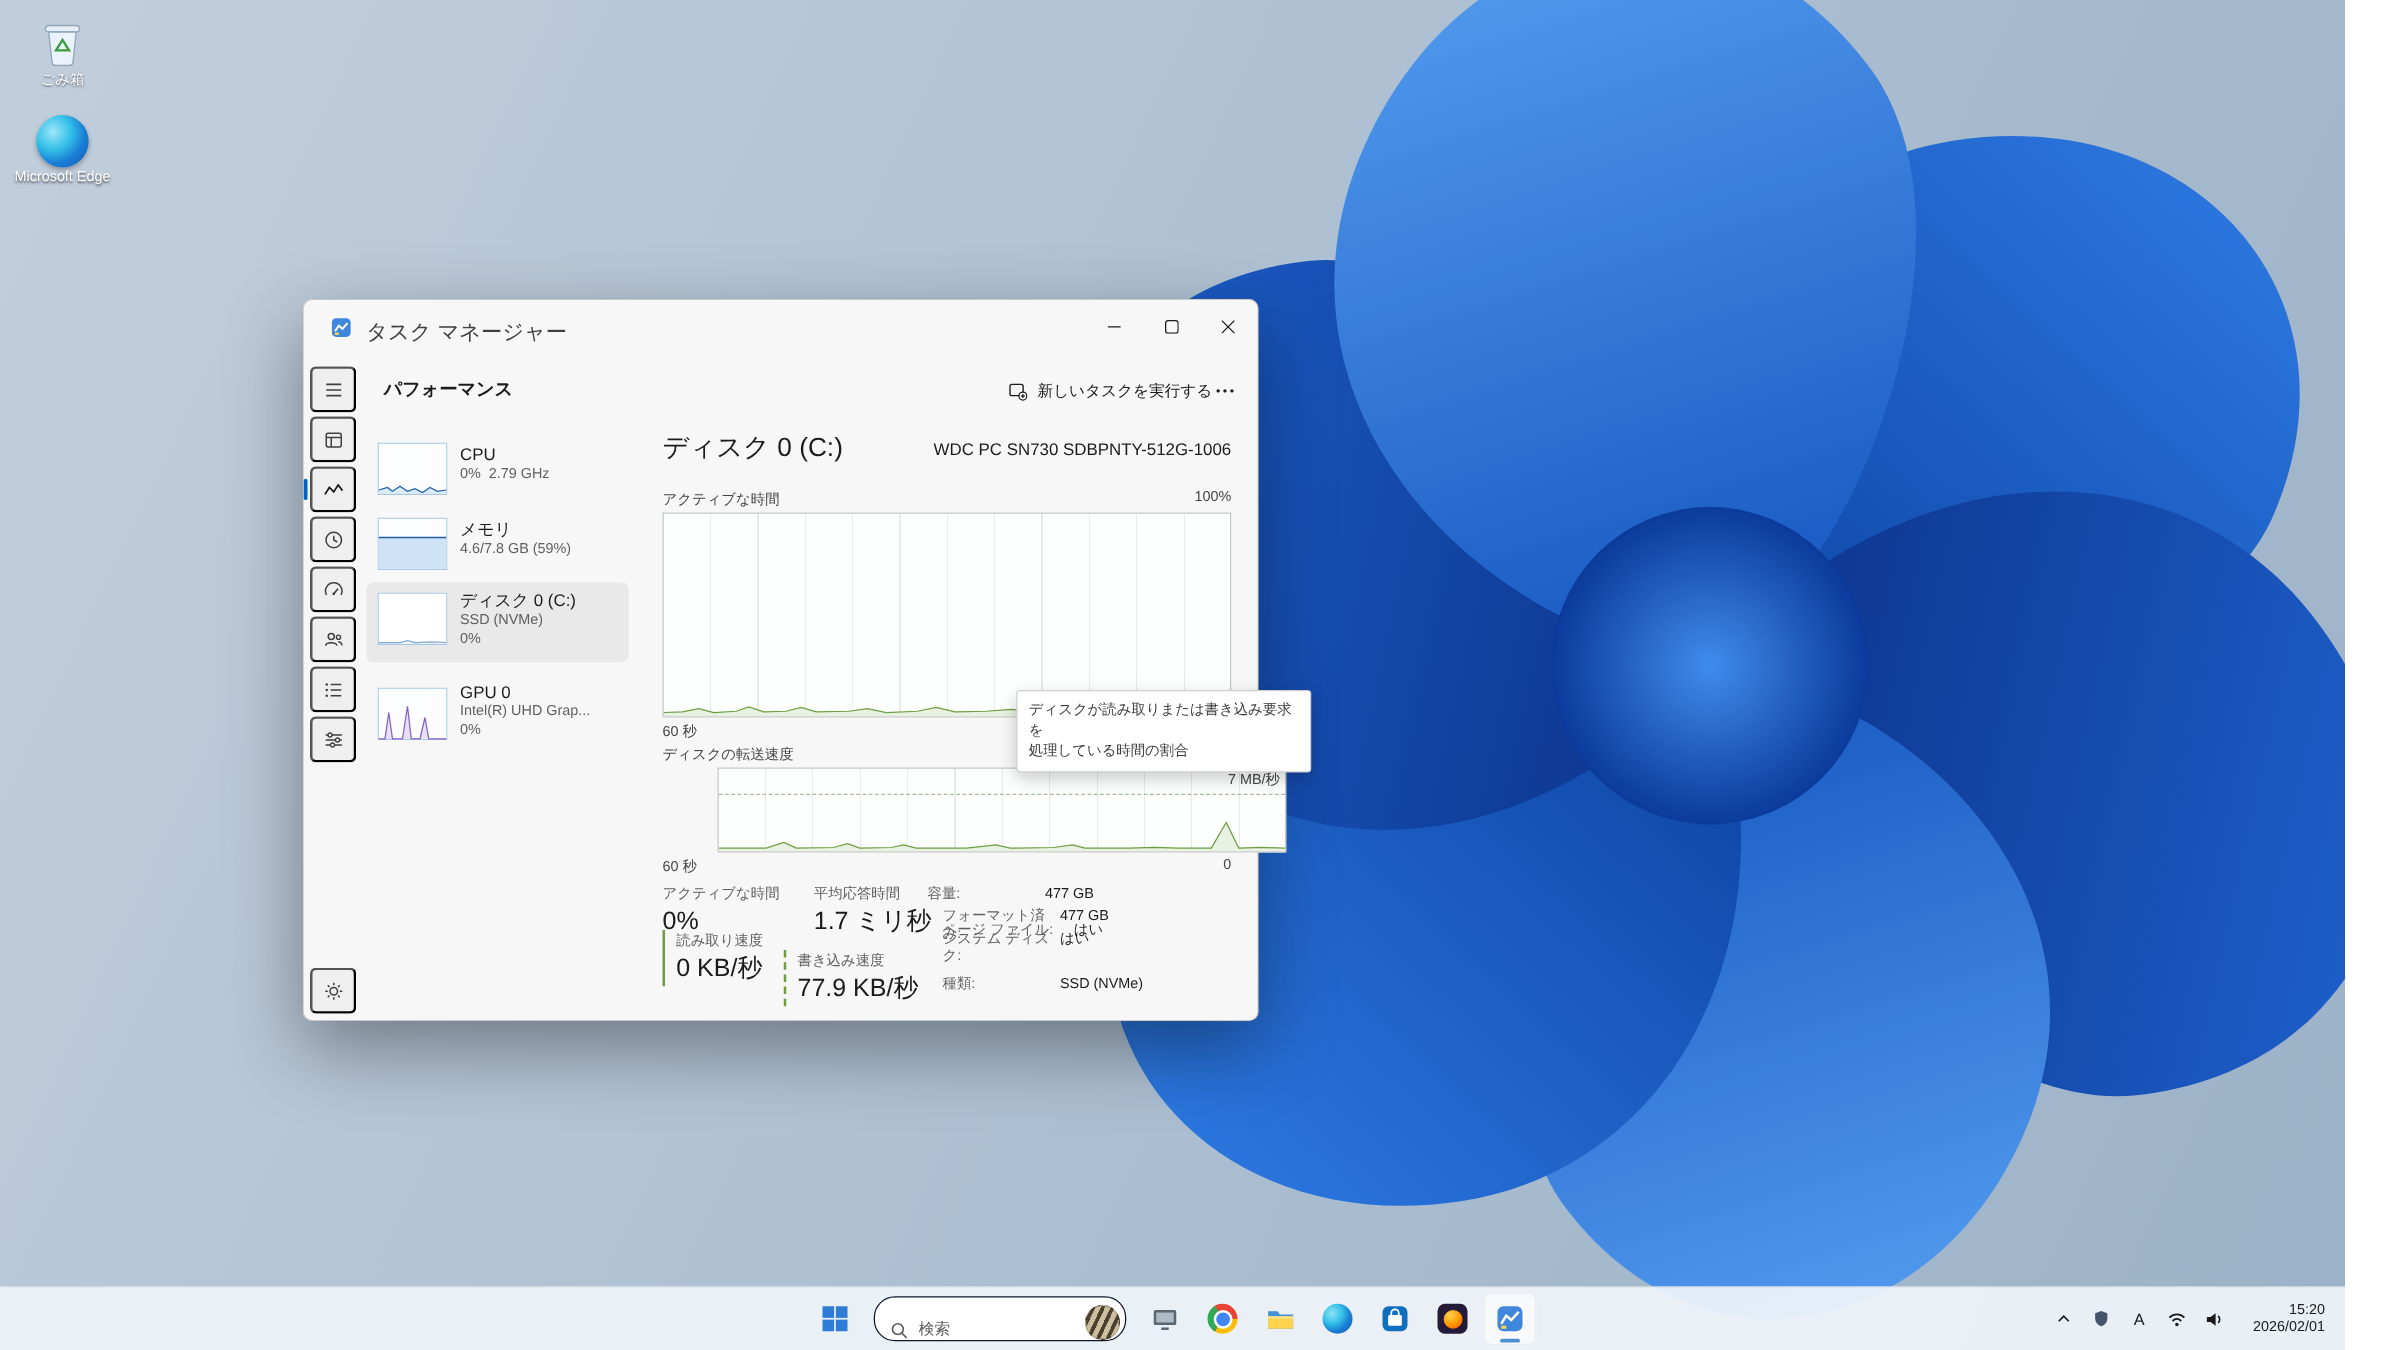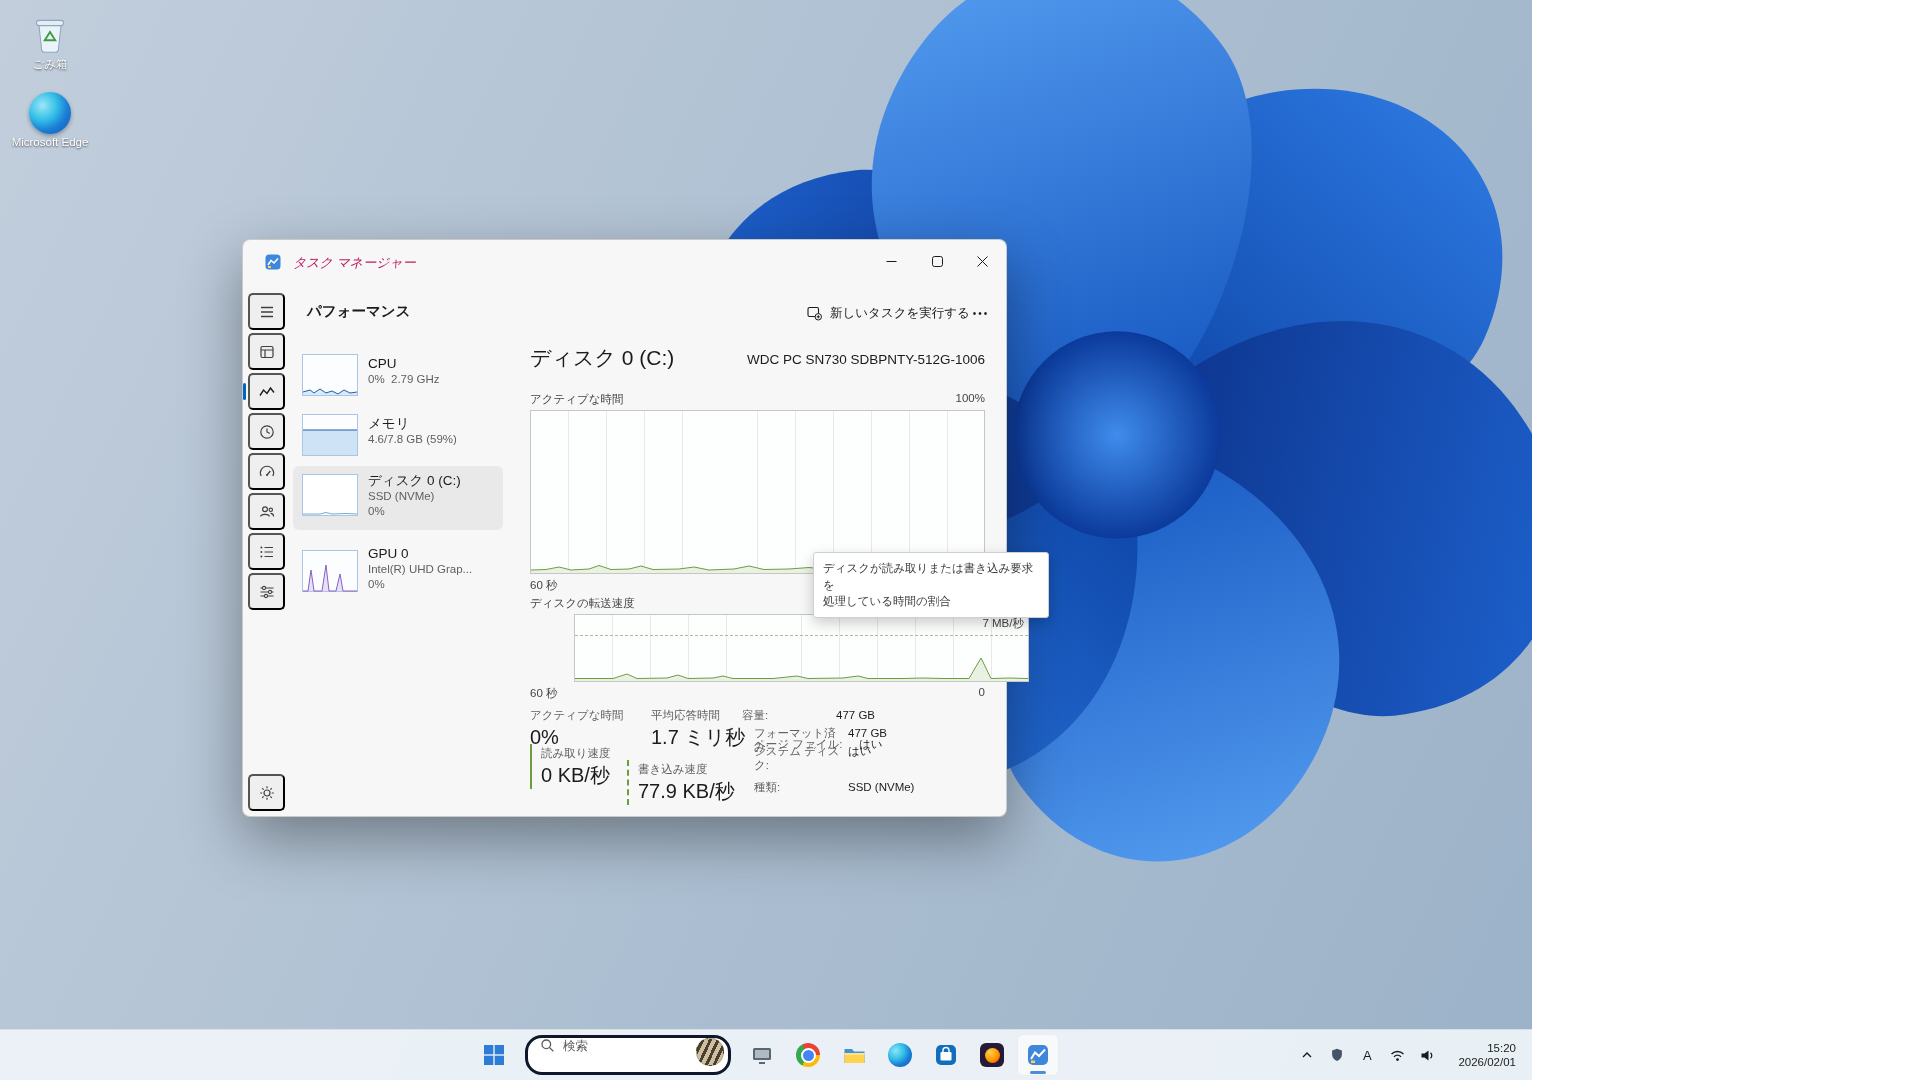--- a/index.html
+++ b/index.html
@@ -1,26 +1,26 @@
 <!DOCTYPE html>
 <html><head>
 <meta charset="utf-8">
 <style>
   html,body{margin:0;padding:0;}
   body{width:1920px;height:1080px;overflow:hidden;font-family:"Liberation Sans","DejaVu Sans",sans-serif;-webkit-font-smoothing:antialiased;}
   .abs{position:absolute;}
   
-  .desktop{position:relative;width:1532px;height:1080px;background:linear-gradient(115deg,#c2cedc 0%,#afc1d3 45%,#9cb2c8 100%);overflow:hidden;}
+  .desktop{position:relative;width:1876px;height:1080px;background:linear-gradient(115deg,#c2cedc 0%,#afc1d3 45%,#9cb2c8 100%);overflow:hidden;}
   .wallpaper{position:absolute;inset:0;}
   .dicon{position:absolute;width:78px;display:flex;flex-direction:column;align-items:center;gap:2px;cursor:default;}
   .dlabel{font-size:11.5px;color:#fff;text-shadow:0 1px 2px rgba(0,0,0,.65);text-align:center;line-height:1.15;}
   
   .tm-window{position:absolute;left:242px;top:239px;width:763px;height:576px;background:#f7f7f8;border:1px solid rgba(0,0,0,.18);border-radius:8px;box-shadow:0 22px 60px rgba(0,0,0,.38);}
   .titlebar{position:absolute;left:0;top:0;right:0;height:44px;}
-  .tb-title{position:absolute;left:50px;top:14px;font-size:13px;color:#be185d;font-style:italic;}
+  .tb-title{position:absolute;left:50px;top:14px;font-size:17px;color:#404040;}
   .capbtn{position:absolute;top:0;width:46px;height:43px;display:flex;align-items:center;justify-content:center;background:transparent;border:none;}
   .capbtn svg{display:block;}
   
   .side{position:absolute;left:0;top:44px;width:47px;bottom:0;}
   .side-btn{position:absolute;left:5px;width:37px;height:37px;display:flex;align-items:center;justify-content:center;border-radius:5px;}
   .side-pill{position:absolute;left:0;width:3px;height:17px;border-radius:2px;background:#0067c0;}
   
   .page-title{position:absolute;left:64px;top:62px;font-size:14.5px;font-weight:700;color:#1b1b1b;}
   .runtask{position:absolute;left:558px;top:58px;height:30px;display:flex;align-items:center;gap:8px;font-size:12.5px;color:#1b1b1b;background:transparent;border:none;padding:0 6px;}
   .morebtn{position:absolute;left:722px;top:58px;width:32px;height:30px;border:none;background:transparent;font-size:10px;letter-spacing:2px;color:#1b1b1b;}
@@ -46,21 +46,21 @@
   .info-row{position:absolute;display:flex;font-size:11.5px;line-height:14px;}
   .info-row .il{width:94px;color:#5f5f5f;}
   .info-row .iv{color:#1b1b1b;}
   .tooltip{position:absolute;left:570px;top:312px;width:216px;background:#fff;border:1px solid #cfcfcf;border-radius:3px;box-shadow:0 5px 14px rgba(0,0,0,.2);padding:7px 9px;font-size:11.5px;color:#3c3c3c;line-height:1.45;z-index:9;}
   
   .taskbar{position:absolute;left:0;right:0;bottom:0;height:50px;background:rgba(239,244,249,.93);border-top:1px solid rgba(0,0,0,.07);}
   .tb-center{position:absolute;left:50%;top:0;height:50px;transform:translateX(-50%);display:flex;align-items:center;gap:4px;}
   .tb-btn{width:42px;height:42px;border:none;background:transparent;border-radius:6px;display:flex;align-items:center;justify-content:center;position:relative;}
   .tb-btn.active{background:rgba(255,255,255,.6);box-shadow:inset 0 0 0 1px rgba(0,0,0,.05);}
   .tb-underline{position:absolute;bottom:2px;left:50%;transform:translateX(-50%);width:16px;height:3px;border-radius:2px;background:#4a8fd4;}
-  .searchpill{width:184px;height:34px;border-radius:17px;background:rgba(255,255,255,.96);border:3px solid #0f172a;display:flex;align-items:flex-start;padding:0 4px 0 12px;gap:8px;margin:0 6px;}
+  .searchpill{width:184px;height:34px;border-radius:17px;background:rgba(255,255,255,.96);border:1px solid #0f172a;display:flex;align-items:flex-end;padding:0 4px 0 12px;gap:8px;margin:0 6px;}
   .search-text{font-size:12.5px;color:#5a5a5a;flex:1;}
   .search-img{width:26px;height:26px;border-radius:50%;background:repeating-linear-gradient(115deg,#cdbfa0 0 4px,#4a3f2e 4px 7px);border:1px solid rgba(0,0,0,.15);}
   .tb-right{position:absolute;right:10px;top:0;height:50px;display:flex;align-items:center;}
   .tray-btn{width:30px;height:40px;border:none;background:transparent;display:flex;align-items:center;justify-content:center;border-radius:4px;}
   .ime{font-size:13px;color:#1b1b1b;}
   .clock{margin-left:10px;text-align:right;font-size:11.5px;color:#1b1b1b;line-height:14px;padding:0 6px;}
   .chrome-ic{width:24px;height:24px;border-radius:50%;background:conic-gradient(from -30deg,#ea4335 0 120deg,#fbbc05 120deg 240deg,#34a853 240deg 360deg);display:flex;align-items:center;justify-content:center;}
   .chrome-center{width:11px;height:11px;border-radius:50%;background:#4285f4;border:2.5px solid #fff;}
   .edge-ic{width:24px;height:24px;border-radius:50%;background:radial-gradient(circle at 32% 32%,#8fe3f7 0%,#35c1e8 35%,#1a7ed6 62%,#1256b0 100%);}
   .edge-big{width:42px;height:42px;border-radius:50%;background:radial-gradient(circle at 32% 32%,#9ee6f7 0%,#35c1e8 35%,#1a7ed6 62%,#1256b0 100%);box-shadow:0 2px 4px rgba(0,0,0,.3);}

